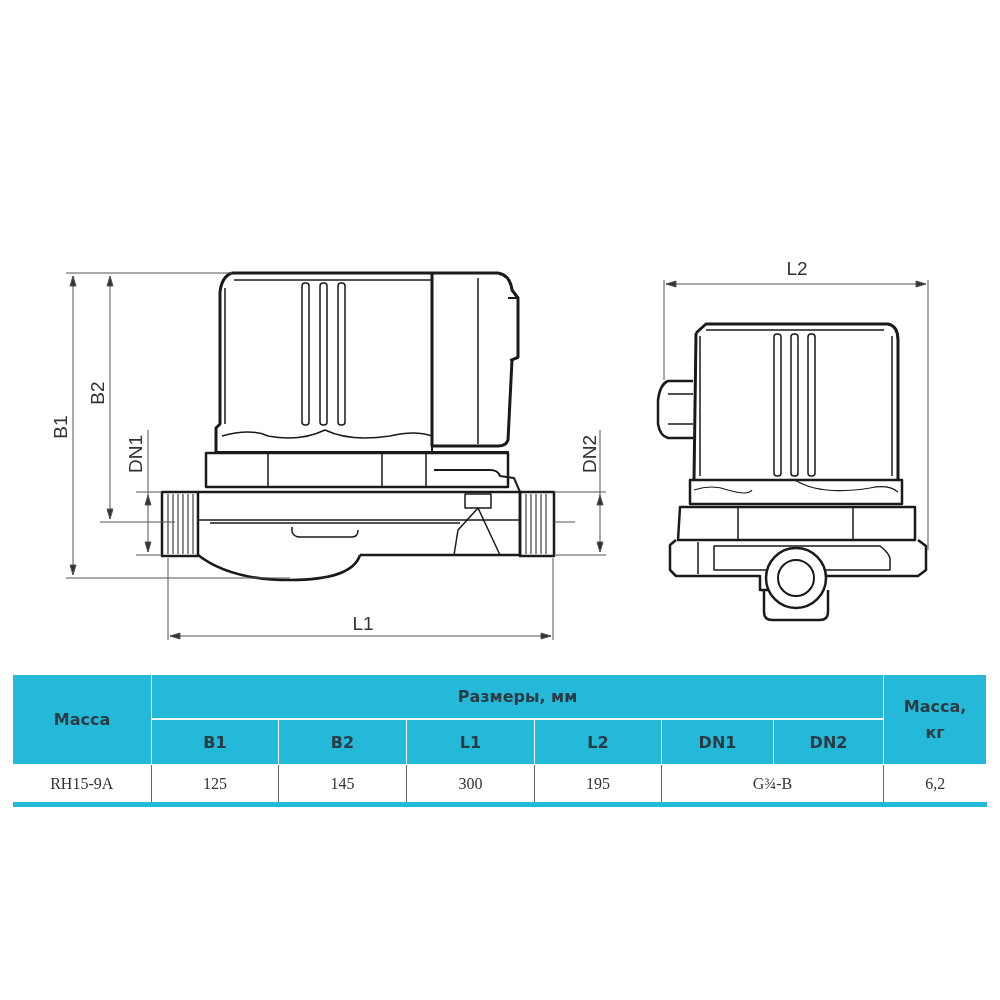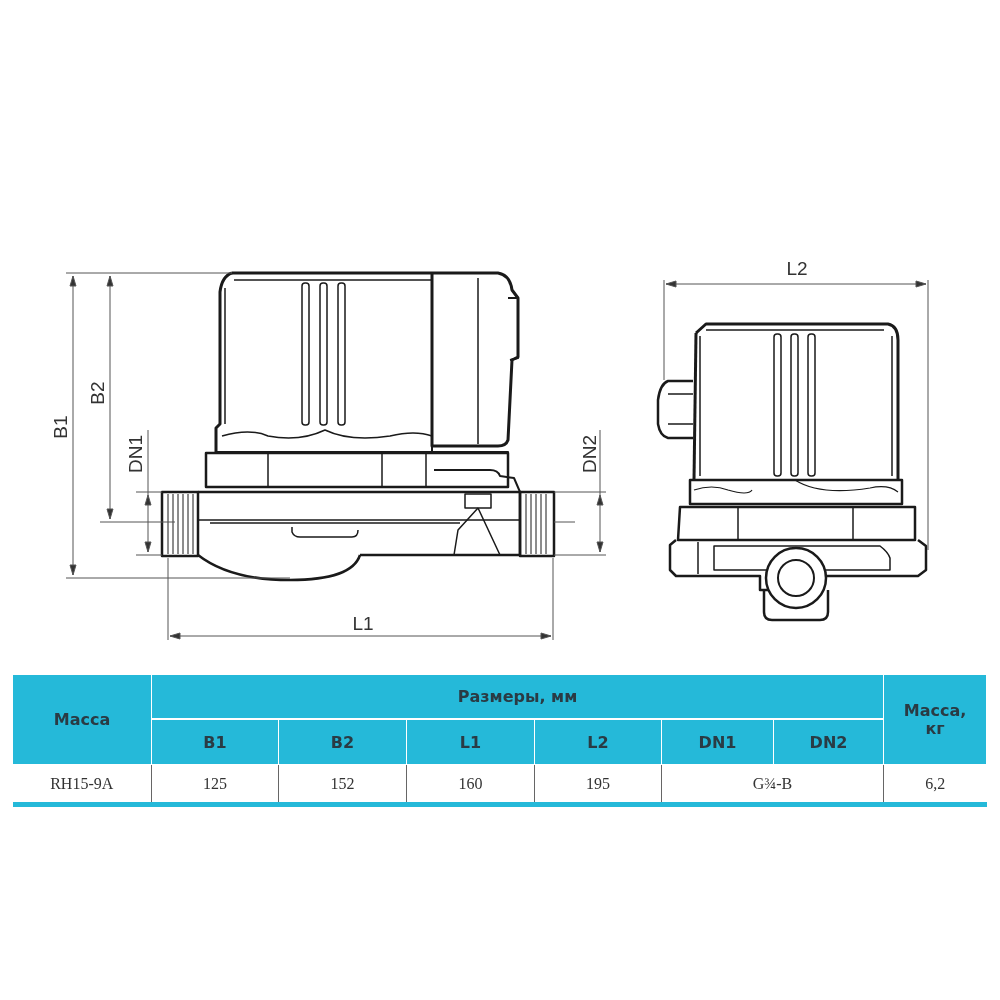--- a/index.html
+++ b/index.html
@@ -160,35 +160,35 @@
       <col style="width:128px">
       <col style="width:127px">
       <col style="width:112px">
       <col style="width:110px">
       <col style="width:103px">
   </colgroup>
   <thead>
     <tr>
       <th rowspan="2">Масса</th>
       <th colspan="6" class="top-head">Размеры, мм</th>
-      <th rowspan="2" style="padding:0 16px; line-height:18px;">Масса, кг</th>
+      <th rowspan="2" style="padding:0 16px; line-height:26px;">Масса, кг</th>
     </tr>
     <tr>
       <th>B1</th>
       <th>B2</th>
       <th>L1</th>
       <th>L2</th>
       <th>DN1</th>
       <th>DN2</th>
     </tr>
   </thead>
   <tbody>
     <tr>
       <td>RH15-9A</td>
       <td>125</td>
-      <td>152</td>
-      <td>160</td>
+      <td>145</td>
+      <td>300</td>
       <td>195</td>
       <td colspan="2">G¾-B</td>
       <td>6,2</td>
     </tr>
   </tbody>
 </table>
 
 </body></html>

